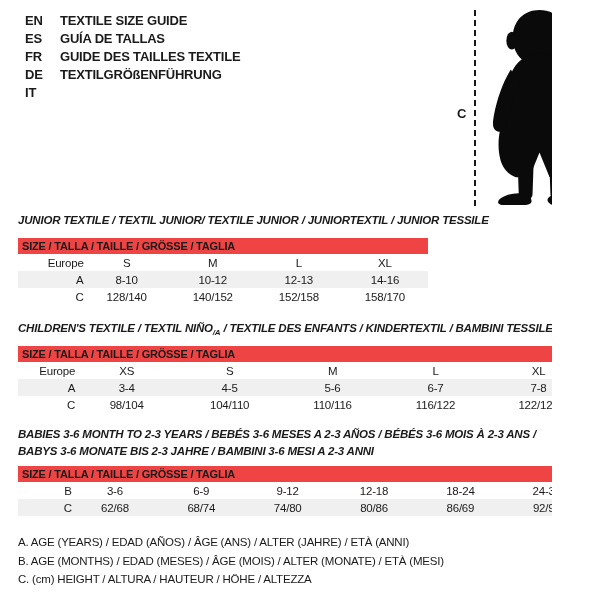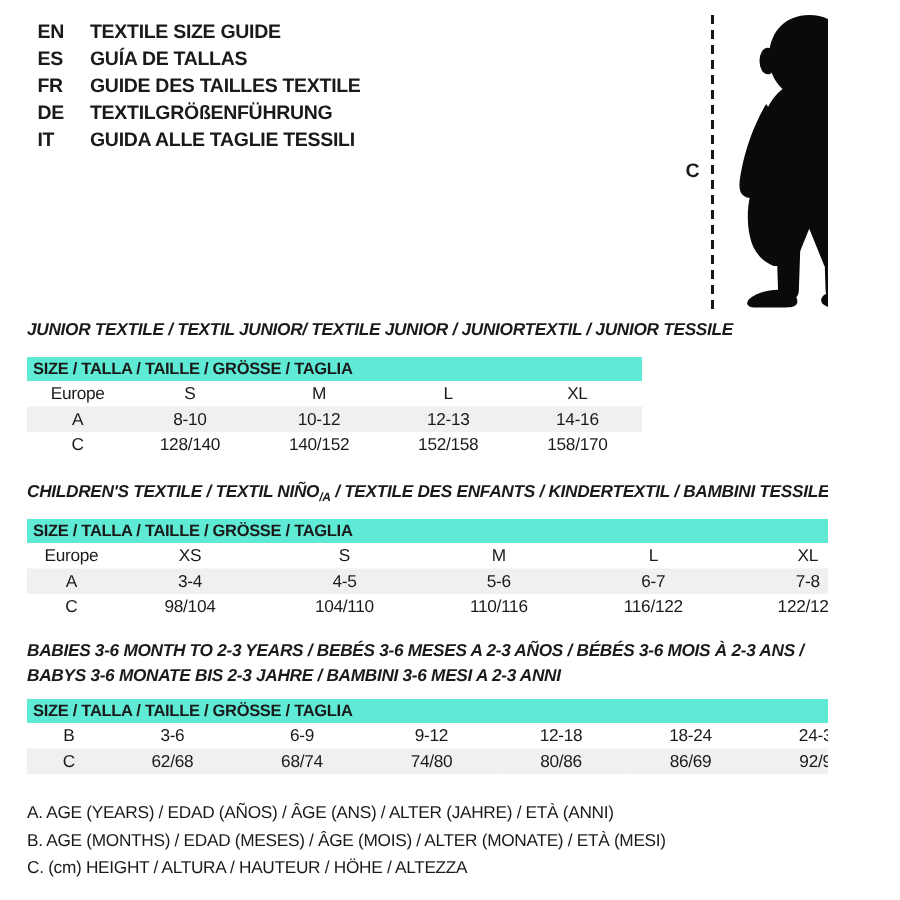--- a/index.html
+++ b/index.html
@@ -19,22 +19,22 @@
   .figure .dash { position:absolute; left:19px; top:4px; height:196px; width:0; border-left:2.5px dashed #161616; }
   .figure svg { position:absolute; left:33px; top:2px; }
 
   
   .sec-title { position:absolute; left:18px; font-weight:700; font-size:11.5px; letter-spacing:-0.2px; white-space:nowrap; line-height:16px;font-style:italic; }
   .sec-title .sub { font-size:8px; vertical-align:sub; }
 
   
   table.size-table { position:absolute; left:18px; border-collapse:collapse; table-layout:fixed; font-size:11.5px; letter-spacing:-0.2px; }
   table.size-table td { padding:0; text-align:center; height:17px; vertical-align:middle; white-space:nowrap; }
-  table.size-table td.rowlabel { text-align:center; padding-left:2px; }
-  table.size-table tr.band td { background:#5eead4; text-align:left; font-weight:700; font-size:11px; height:16px; padding-left:4px; }
+  table.size-table td.rowlabel { text-align:right; padding-left:2px; }
+  table.size-table tr.band td { background:#ef4444; text-align:left; font-weight:700; font-size:11px; height:16px; padding-left:4px; }
   table.size-table tr.alt td { background:#f0f0f0; }
 
   
   .footnotes { position:absolute; left:18px; top:533px; font-weight:400; font-size:11.5px; letter-spacing:-0.2px; }
   .footnotes div { height:18.5px; line-height:18.5px; white-space:nowrap; }
 </style>
 </head>
 <body>
 
 <div id="canvas">
@@ -51,21 +51,20 @@
     <div class="lang-row">
       <span class="code">FR</span>
       <span class="lbl">GUIDE DES TAILLES TEXTILE</span>
     </div>
     <div class="lang-row">
       <span class="code">DE</span>
       <span class="lbl">TEXTILGRÖßENFÜHRUNG</span>
     </div>
     <div class="lang-row">
       <span class="code">IT</span>
-      <span class="lbl">GUIDA ALLE TAGLIE TESSILI</span>
     </div>
   </div>
 
   <div class="figure">
     <div class="clabel">C</div>
     <div class="dash"></div>
     <svg viewBox="0 0 105 200" width="104" height="198" aria-hidden="true">
       <g fill="#0a0a0a">
 
         <path d="M52 2 C36 2 26 13 25 28 C24 41 31 53 43 57 L62 57 C74 52 80 40 79 27 C78 13 68 2 52 2 Z"></path>

